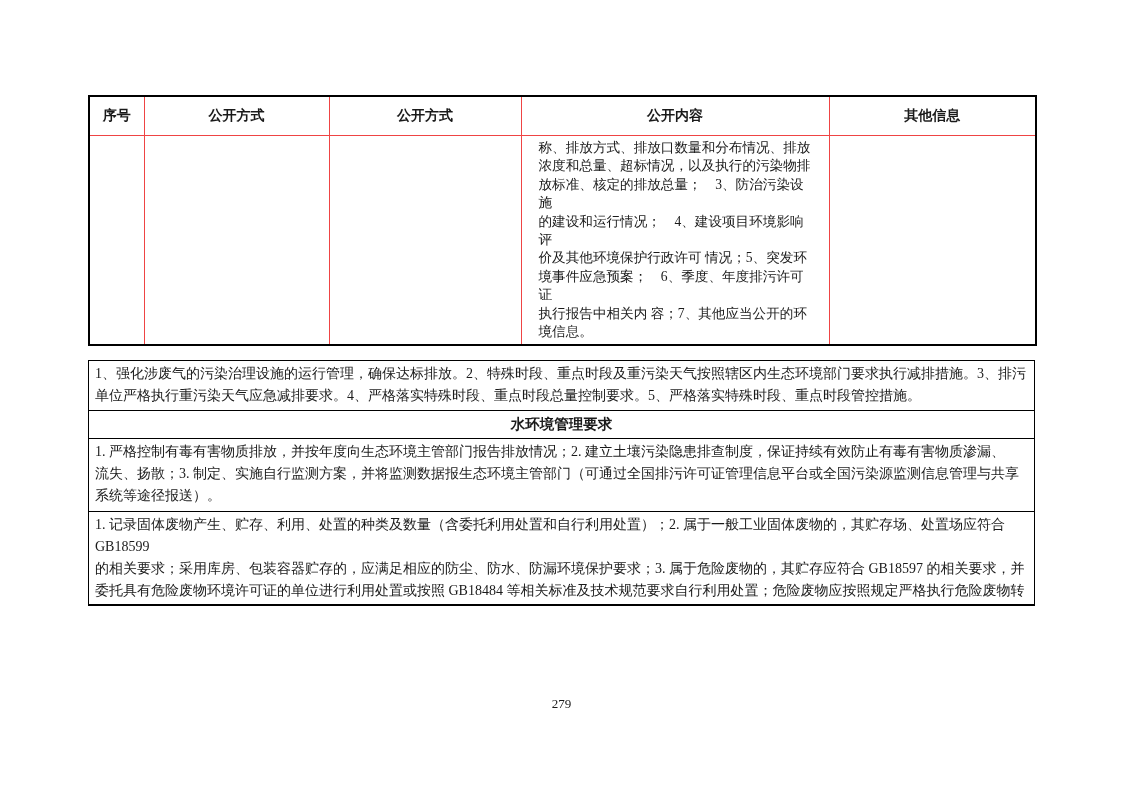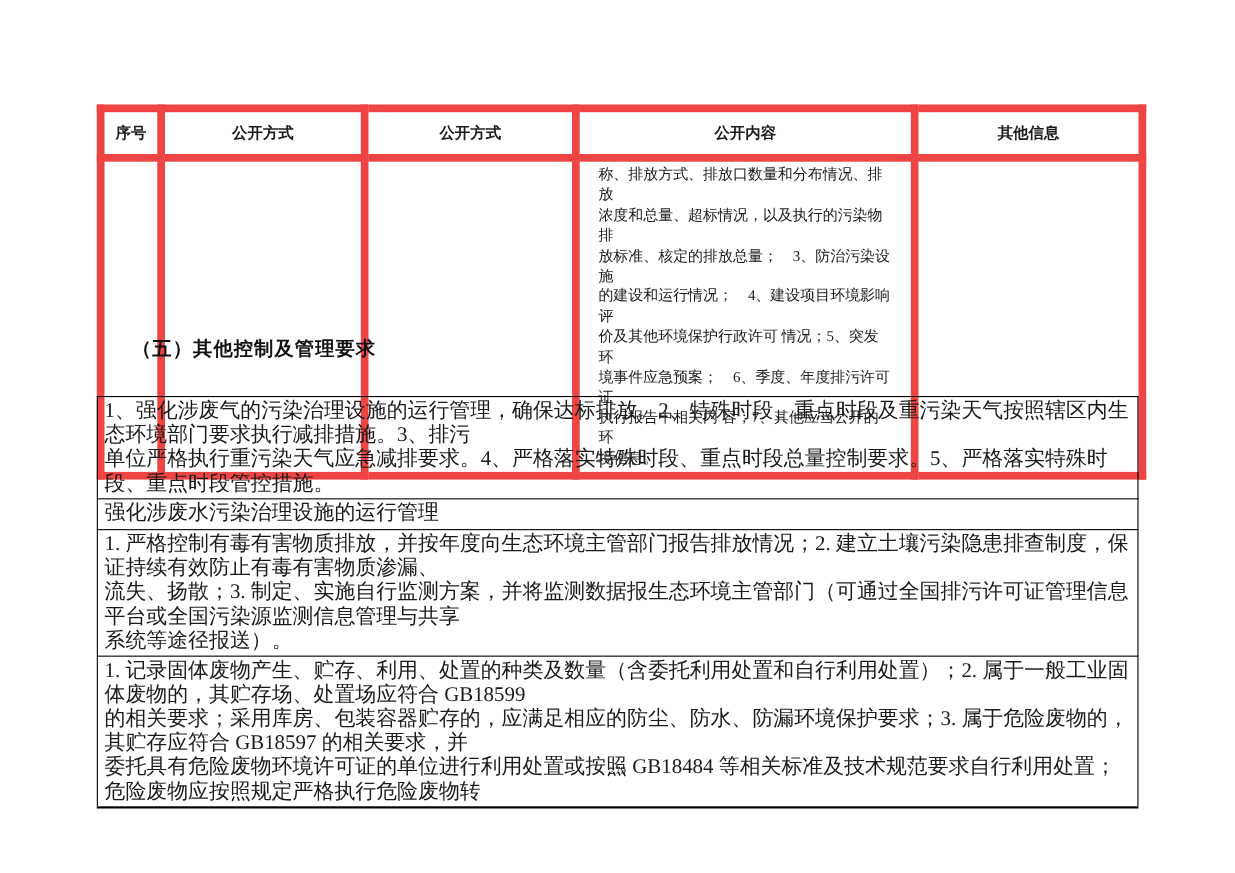--- a/index.html
+++ b/index.html
@@ -17,21 +17,21 @@
   table.t1 {
     position: absolute;
     left: 88px;
     top: 95px;
     width: 947px;
     border-collapse: collapse;
     table-layout: fixed;
     border: 2px solid #000;
   }
   table.t1 th, table.t1 td {
-    border: 7px solid #ef4444;
+    border: 1px solid #ef4444;
     padding: 0;
     overflow: hidden;
   }
   table.t1 th {
     height: 38px;
     font-family: "Liberation Sans", "DejaVu Sans", sans-serif;
     font-weight: bold;
     font-size: 14px;
     text-align: center;
     vertical-align: middle;
@@ -77,38 +77,38 @@
     text-align: center;
     vertical-align: middle;
     font-family: "Liberation Sans", "DejaVu Sans", sans-serif;
     font-weight: bold;
     font-size: 14.5px;
     padding: 0 6px;
   }
   table.t2 td.ct {
     padding: 2px 6px;
     vertical-align: top;
-    font-size: 19px;
+    font-size: 14px;
     line-height: 22px;
     white-space: pre-line;
     text-align: left;
   }
   table.t2 td.ct-air   { height: 45px; }
   table.t2 td.ct-water { height: 23px; }
   table.t2 td.ct-soil  { height: 68px; }
   table.t2 td.ct-solid { height: 69px; }
 
   
   .page-number {
     position: absolute;
     top: 696px;
     left: 0;
     width: 1123px;
     text-align: center;
-    font-size: 10px;
+    font-size: 13px;
     color: #1a1a1a;
   }
 </style>
 </head>
 <body>
 
 <div class="page">
 
   <table class="t1">
     <colgroup>
@@ -138,30 +138,29 @@
 的建设和运行情况；　4、建设项目环境影响评
 价及其他环境保护行政许可 情况；5、突发环
 境事件应急预案；　6、季度、年度排污许可证
 执行报告中相关内 容；7、其他应当公开的环
 境信息。</td>
         <td></td>
       </tr>
     </tbody>
   </table>
 
-  <div class="section-heading">（五）其他控制及管理要求</div>
 
   <table class="t2">
     <tbody>
       <tr>
         <td class="ct ct-air">1、强化涉废气的污染治理设施的运行管理，确保达标排放。2、特殊时段、重点时段及重污染天气按照辖区内生态环境部门要求执行减排措施。3、排污
 单位严格执行重污染天气应急减排要求。4、严格落实特殊时段、重点时段总量控制要求。5、严格落实特殊时段、重点时段管控措施。</td>
       </tr>
       <tr>
-        <td class="ct ct-water">强化涉废水污染治理设施的运行管理</td>
+        <td class="hd">水环境管理要求</td>
       </tr>
       <tr>
         <td class="ct ct-soil">1. 严格控制有毒有害物质排放，并按年度向生态环境主管部门报告排放情况；2. 建立土壤污染隐患排查制度，保证持续有效防止有毒有害物质渗漏、
 流失、扬散；3. 制定、实施自行监测方案，并将监测数据报生态环境主管部门（可通过全国排污许可证管理信息平台或全国污染源监测信息管理与共享
 系统等途径报送）。</td>
       </tr>
       <tr>
         <td class="ct ct-solid">1. 记录固体废物产生、贮存、利用、处置的种类及数量（含委托利用处置和自行利用处置）；2. 属于一般工业固体废物的，其贮存场、处置场应符合 GB18599
 的相关要求；采用库房、包装容器贮存的，应满足相应的防尘、防水、防漏环境保护要求；3. 属于危险废物的，其贮存应符合 GB18597 的相关要求，并
 委托具有危险废物环境许可证的单位进行利用处置或按照 GB18484 等相关标准及技术规范要求自行利用处置；危险废物应按照规定严格执行危险废物转</td>

